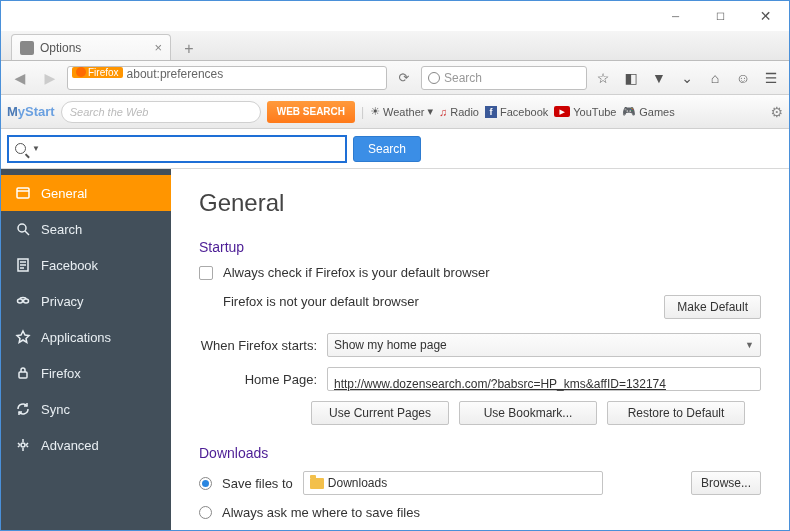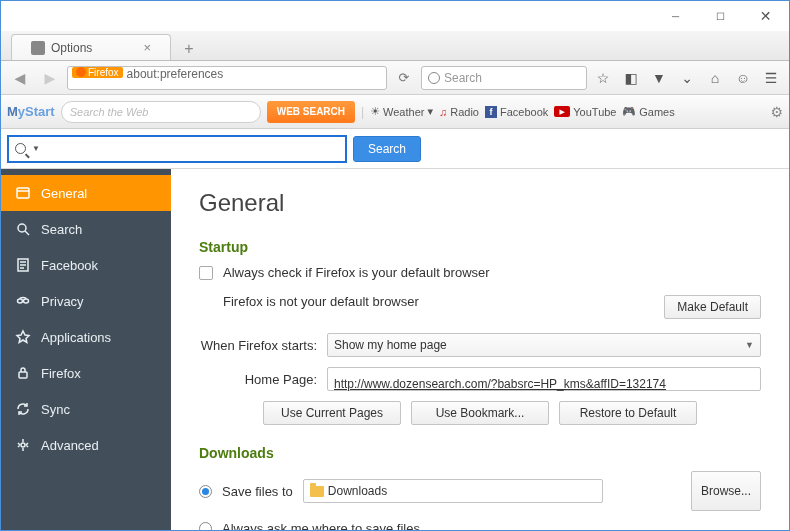--- a/index.html
+++ b/index.html
@@ -5,21 +5,21 @@
 * { margin: 0; padding: 0; box-sizing: border-box; font-family: "Segoe UI", Tahoma, sans-serif; }
 body { width: 790px; height: 531px; background: #fff; border: 1px solid #4a90d9; overflow: hidden; position: relative; }
 
 
 .titlebar { height: 30px; background: #fff; display: flex; justify-content: flex-end; align-items: center; padding-right: 1px; }
 .win-btn { width: 45px; height: 29px; display: flex; align-items: center; justify-content: center; color: #555; font-size: 10px; }
 .win-btn.close { font-size: 14px; }
 
 
 .tabstrip { height: 30px; background: linear-gradient(#f5f5f5,#e8e8e8); display: flex; align-items: flex-end; padding-left: 10px; border-bottom: 1px solid #bdbdbd; }
-.tab { height: 26px; min-width: 160px; background: linear-gradient(#fcfcfc,#f5f5f5); border: 1px solid #c8c8c8; border-bottom: none; border-radius: 4px 4px 0 0; display: flex; align-items: center; padding: 0 19px; font-size: 12px; color: #555; }
+.tab { height: 26px; min-width: 160px; background: linear-gradient(#fcfcfc,#f5f5f5); border: 1px solid #c8c8c8; border-bottom: none; border-radius: 4px 4px 0 0; display: flex; align-items: center; padding: 0 8px; font-size: 12px; color: #555; }
 .tab .icon { width: 14px; height: 14px; margin-right: 6px; border-radius: 2px; background: #888; }
 .tab .x { margin-left: auto; color: #888; font-size: 13px; }
 .newtab { width: 28px; height: 22px; display: flex; align-items: center; justify-content: center; font-size: 16px; color: #888; margin-left: 4px; }
 
 
 .urlbar-row { height: 34px; background: linear-gradient(#fafafa,#eee); border-bottom: 1px solid #d0d0d0; display: flex; align-items: center; padding: 0 6px; gap: 4px; }
 .nav-btn { width: 26px; height: 26px; display: flex; align-items: center; justify-content: center; color: #999; font-size: 14px; }
 .urlbox { flex: 0 0 320px; height: 24px; border: 1px solid #c0c0c0; border-radius: 3px; background: #fff; display: flex; align-items: flex-start; padding: 0 4px; font-size: 12px; color: #666; }
 .urlbox .ff-badge { background: #ff9500; color: #fff; font-size: 10px; border-radius: 2px; padding: 0 4px; margin-right: 4px; display: flex; align-items: center; gap: 2px; }
 .urlbox .ff-badge:before { content: ""; width: 10px; height: 10px; background: #ff6a00; border-radius: 50%; }
@@ -47,36 +47,36 @@
 
 
 .main { display: flex; height: calc(531px - 30px - 30px - 34px - 34px - 40px - 2px); }
 .sidebar { width: 170px; background: #424f5a; color: #fff; font-size: 13px; padding-top: 6px; }
 .side-item { height: 36px; display: flex; align-items: center; padding-left: 14px; gap: 10px; color: #e8eef2; }
 .side-item.active { background: #ff9500; color: #fff; }
 .side-item .icon { width: 16px; height: 16px; display: flex; align-items: center; justify-content: center; }
 
 .content { flex: 1; padding: 20px 28px 0 28px; color: #333; overflow: hidden; position: relative; }
 h1 { font-size: 24px; font-weight: 400; color: #444; margin-bottom: 22px; }
-.section-title { font-size: 14px; font-weight: 700; color: #4d7c0f; margin-bottom: 10px; }
+.section-title { font-size: 14px; font-weight: 400; color: #4c1d95; margin-bottom: 10px; }
 .row { display: flex; align-items: center; font-size: 13px; margin-bottom: 10px; gap: 10px; }
 .checkbox { width: 14px; height: 14px; border: 1px solid #aaa; border-radius: 2px; }
 .bold-msg { font-weight: 400; font-size: 13px; margin: 4px 0 14px 24px; flex:1; }
 .make-default { height: 24px; padding: 0 12px; border: 1px solid #c4c4c4; background: linear-gradient(#fcfcfc,#eee); font-size: 12px; border-radius: 2px; display:flex; align-items:center; }
 .label-col { width: 118px; text-align: right; font-size: 13px; color: #333; }
 .select { flex: 1; height: 24px; border: 1px solid #c4c4c4; background: linear-gradient(#fcfcfc,#f2f2f2); font-size: 12px; padding: 0 6px; display: flex; align-items: center; justify-content: space-between; border-radius: 2px; }
 .textinput { flex: 1; height: 24px; border: 1px solid #c4c4c4; background: #fff; font-size: 12px; padding: 9px 6px; display: flex; align-items: flex-start; border-radius: 2px; color: #333; text-decoration: underline; }
-.btn-row { display: flex; gap: 10px; margin-left: 64px; margin-bottom: 20px; }
+.btn-row { display: flex; gap: 10px; margin-left: 112px; margin-bottom: 20px; }
 .btn { height: 24px; width: 138px; border: 1px solid #c4c4c4; background: linear-gradient(#fcfcfc,#eee); font-size: 12px; border-radius: 2px; display:flex; align-items:center; justify-content:center; }
 .radio { width: 13px; height: 13px; border: 1px solid #888; border-radius: 50%; display:flex; align-items:center; justify-content:center; }
 .radio.on:after { content:""; width:7px; height:7px; background:#2a86e0; border-radius:50%; }
 .dl-field { width: 300px; height: 24px; border: 1px solid #c4c4c4; background: #fff; font-size: 12px; padding: 0 6px; display: flex; align-items: center; border-radius: 2px; gap:4px; }
 .dl-field .folder { width:14px; height:11px; background:#f3c04b; border-radius:1px; position:relative; }
 .dl-field .folder:before { content:""; position:absolute; top:-3px; left:0; width:6px; height:3px; background:#f3c04b; border-radius:1px 1px 0 0; }
-.browse { height: 40px; width: 70px; border: 1px solid #c4c4c4; background: linear-gradient(#fcfcfc,#eee); font-size: 12px; border-radius: 2px; display:flex; align-items:center; justify-content:center; margin-left:auto; }
+.browse { height: 24px; width: 70px; border: 1px solid #c4c4c4; background: linear-gradient(#fcfcfc,#eee); font-size: 12px; border-radius: 2px; display:flex; align-items:center; justify-content:center; margin-left:auto; }
 svg.ico { width: 16px; height: 16px; stroke: currentColor; fill: none; stroke-width: 1.5; }
 </style>
 </head>
 <body>
 
 <div class="titlebar">
   <div class="win-btn">─</div>
   <div class="win-btn">☐</div>
   <div class="win-btn close">✕</div>
 </div>

